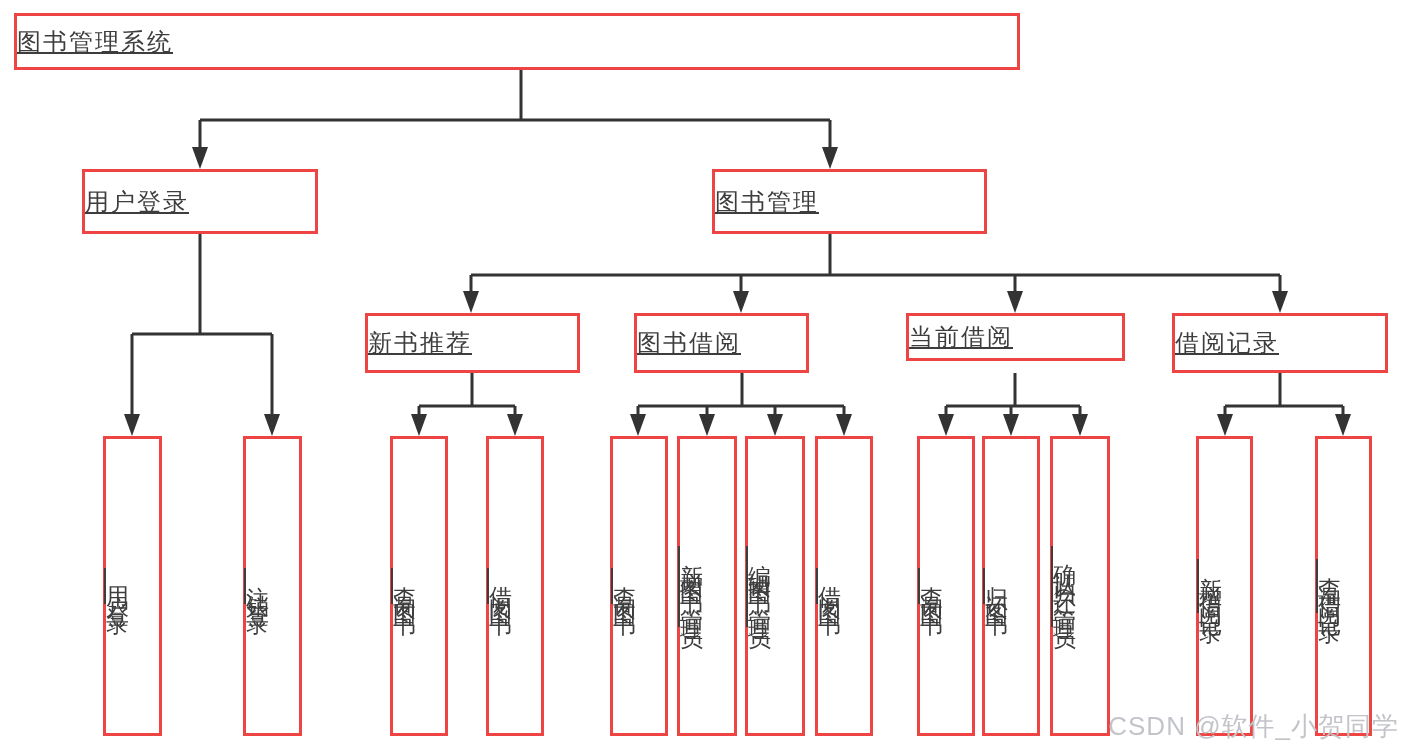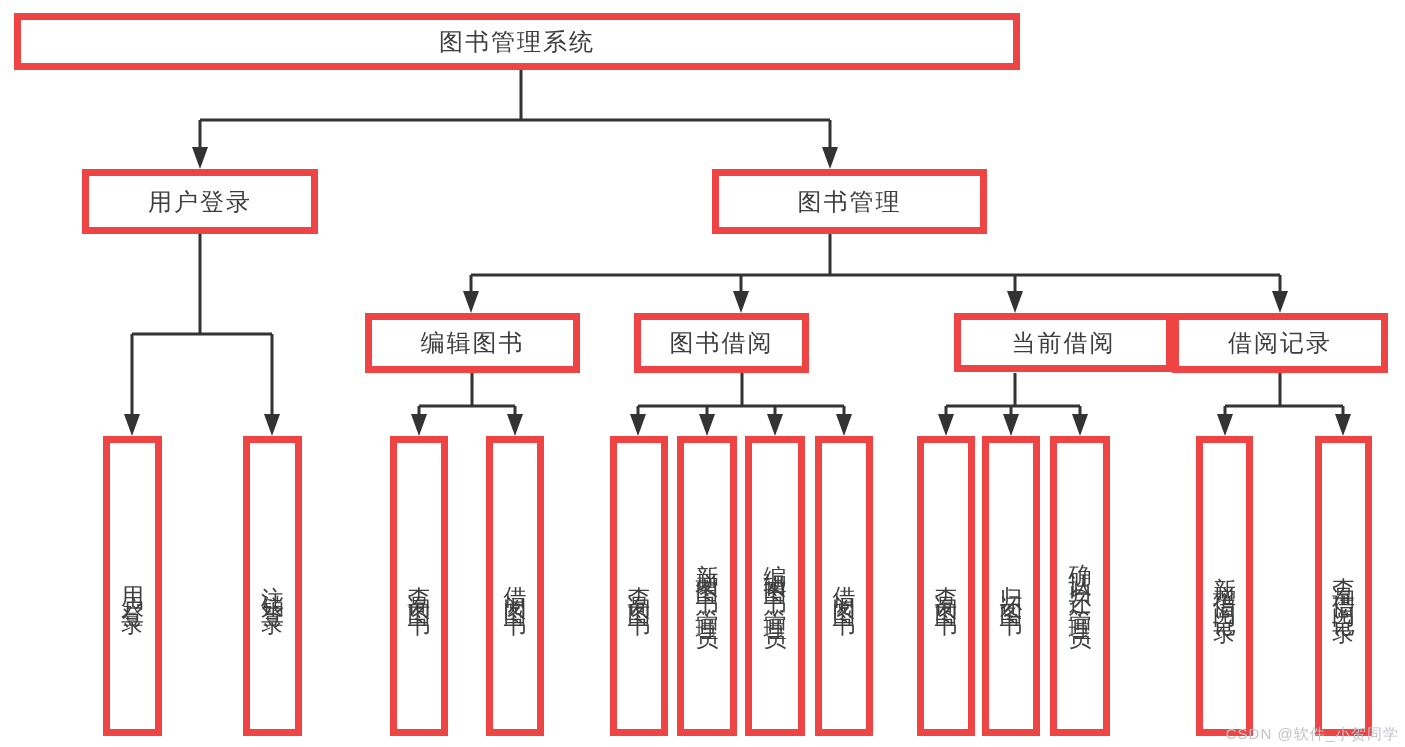--- a/index.html
+++ b/index.html
@@ -19,44 +19,45 @@
     position: absolute;
     left: 0;
     top: 0;
     width: 1405px;
     height: 747px;
   }
   .box {
     position: absolute;
     box-sizing: border-box;
     background: #ffffff;
-    border: 7px solid #ef4444;
+    border: 3px solid #ef4444;
     display: flex;
     align-items: center;
-    justify-content: center;
+    justify-content: flex-start;
     color: #3d3d3d;
+    text-decoration: underline;
   }
   .hbox span {
     font-size: 24px;
     letter-spacing: 2px;
     white-space: nowrap;
   }
   .vbox span {
     writing-mode: vertical-rl;
     text-orientation: mixed;
     font-size: 23px;
     letter-spacing: 9px;
     line-height: 1;
     white-space: nowrap;
   }
   .watermark {
     position: absolute;
     right: 6px;
     bottom: 3px;
-    font-size: 15px;
+    font-size: 26px;
     color: #c2c4c9;
     letter-spacing: 1px;
     white-space: nowrap;
   }
 </style>
 </head>
 <body>
 
 <div id="canvas">
 
@@ -98,26 +99,26 @@
   </div>
 
   <div class="box hbox" style="left:82px; top:169px; width:236px; height:65px">
     <span>用户登录</span>
   </div>
   <div class="box hbox" style="left:712px; top:169px; width:275px; height:65px">
     <span>图书管理</span>
   </div>
 
   <div class="box hbox" style="left:365px; top:313px; width:215px; height:60px">
-    <span>编辑图书</span>
+    <span>新书推荐</span>
   </div>
   <div class="box hbox" style="left:634px; top:313px; width:175px; height:60px">
     <span>图书借阅</span>
   </div>
-  <div class="box hbox" style="left:954px; top:313px; width:219px; height:59px">
+  <div class="box hbox" style="left:906px; top:313px; width:219px; height:48px">
     <span>当前借阅</span>
   </div>
   <div class="box hbox" style="left:1172px; top:313px; width:216px; height:60px">
     <span>借阅记录</span>
   </div>
 
   <div class="box vbox" style="left:103px; top:436px; width:59px; height:300px">
     <span>用户登录</span>
   </div>
   <div class="box vbox" style="left:243px; top:436px; width:59px; height:300px">

